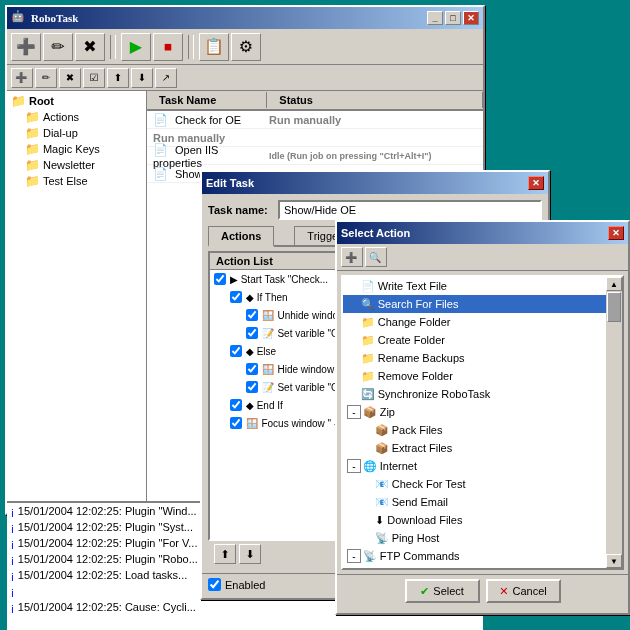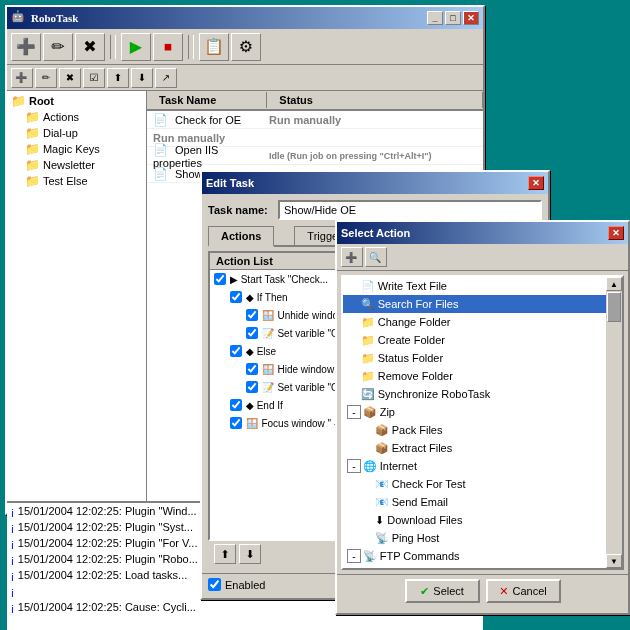--- a/index.html
+++ b/index.html
@@ -582,21 +582,21 @@
         <span class="tree-node-text">Change Folder</span>
       </div>
       <div class="tree-node">
         <span style="width:14px;display:inline-block;"></span>
         <span class="tree-node-icon">📁</span>
         <span class="tree-node-text">Create Folder</span>
       </div>
       <div class="tree-node">
         <span style="width:14px;display:inline-block;"></span>
         <span class="tree-node-icon">📁</span>
-        <span class="tree-node-text">Status Folder</span>
+        <span class="tree-node-text">Rename Backups</span>
       </div>
       <div class="tree-node">
         <span style="width:14px;display:inline-block;"></span>
         <span class="tree-node-icon">📁</span>
         <span class="tree-node-text">Remove Folder</span>
       </div>
       <div class="tree-node">
         <span style="width:14px;display:inline-block;"></span>
         <span class="tree-node-icon">🔄</span>
         <span class="tree-node-text">Synchronize RoboTask</span>

